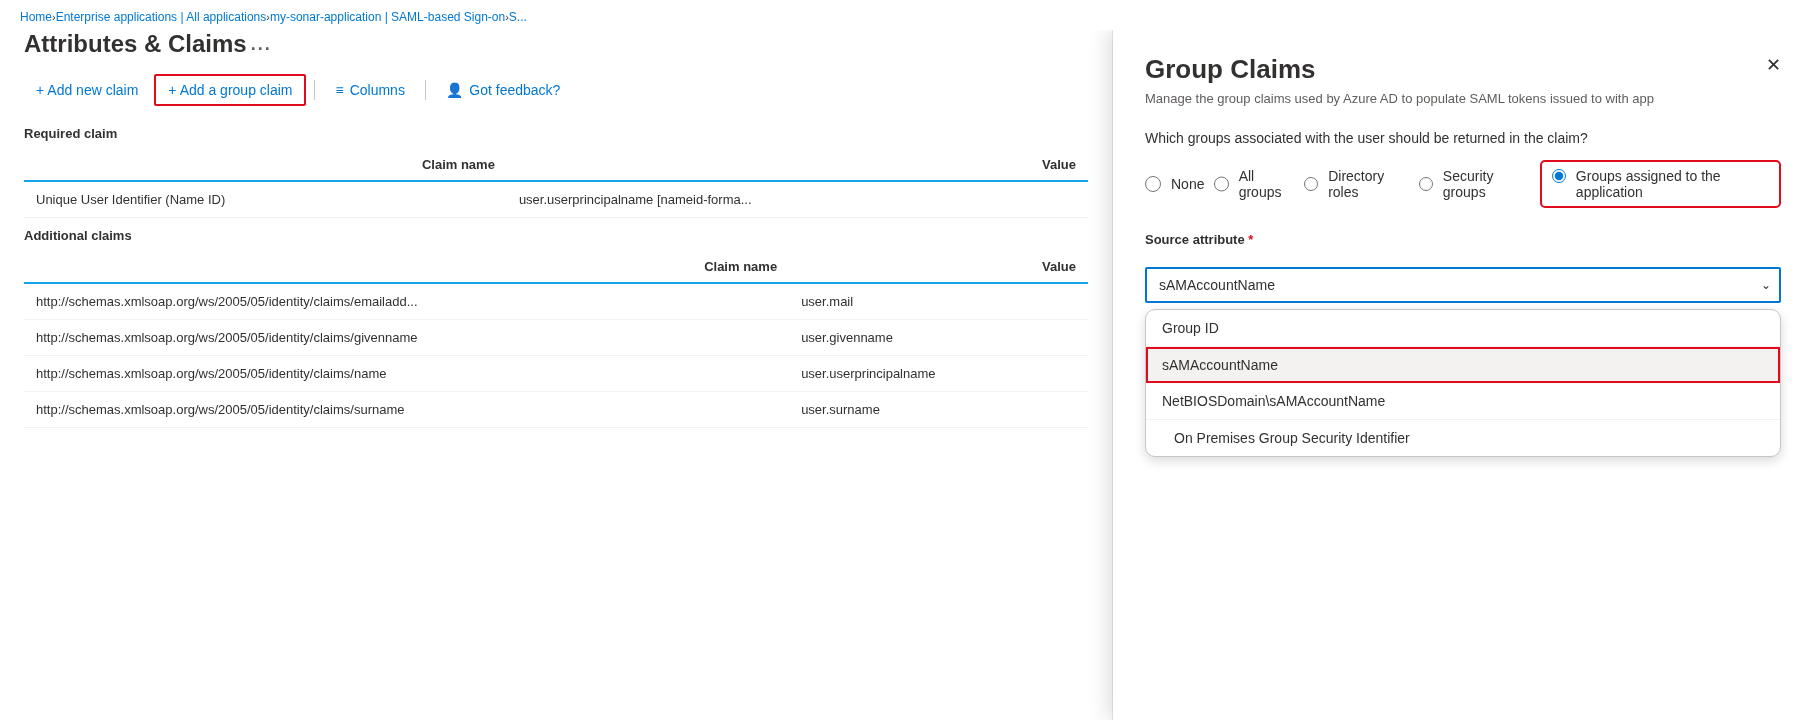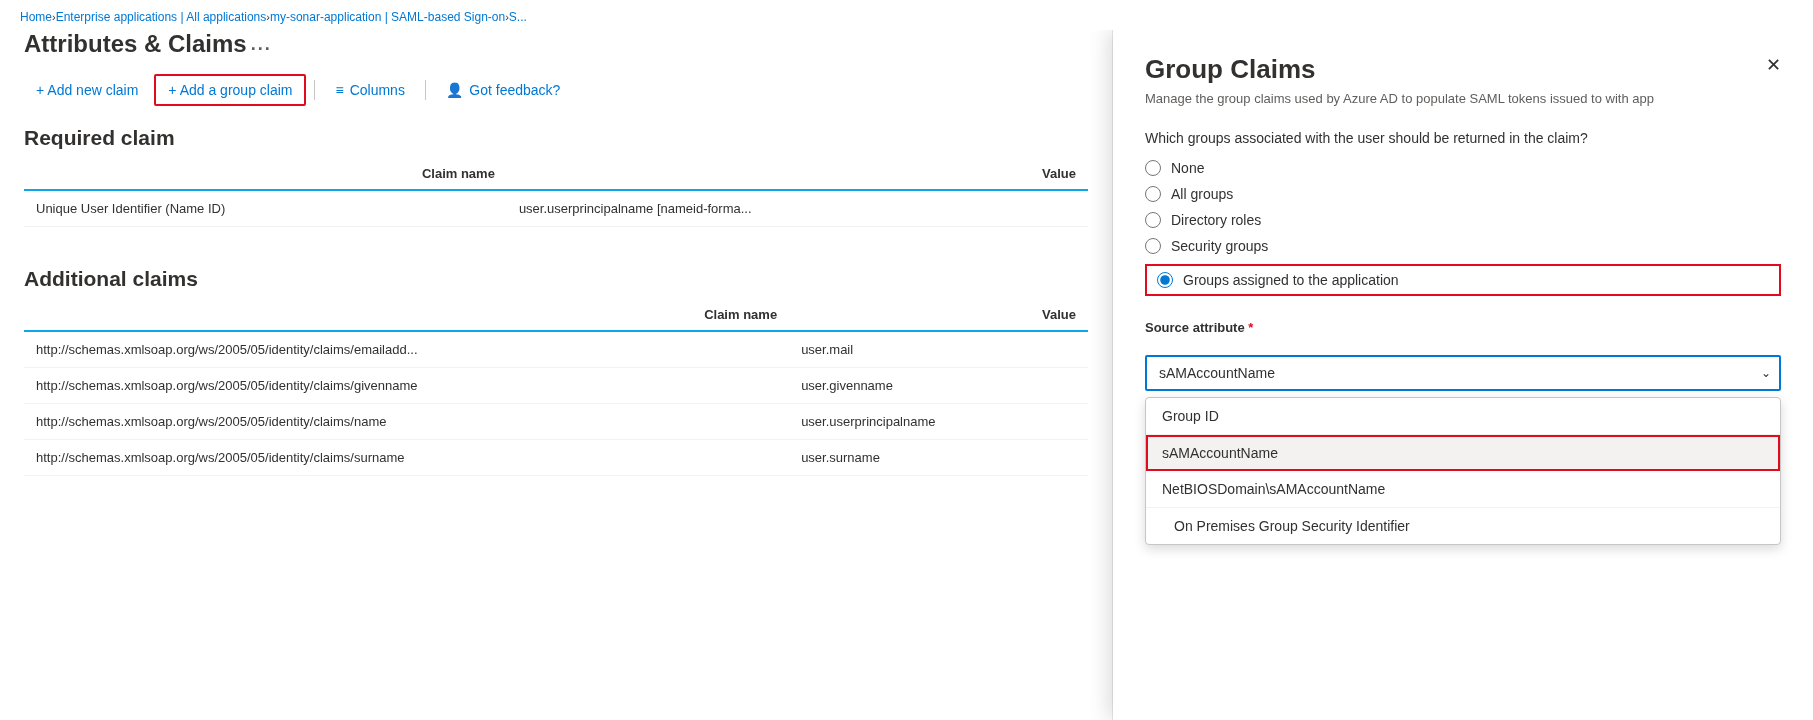--- a/index.html
+++ b/index.html
@@ -73,21 +73,21 @@
     }
     .toolbar-sep {
       width: 1px;
       height: 20px;
       background: #c8c6c4;
       margin: 0 4px;
     }
 
     
     .section-header {
-      font-size: 21px;
+      font-size: 13px;
       font-weight: 600;
       margin: 16px 0 8px 0;
     }
 
     
     .claims-table {
       width: 100%;
       border-collapse: collapse;
     }
     .claims-table th {
@@ -141,43 +141,42 @@
 
     .section-question {
       font-size: 14px;
       color: #323130;
       margin-bottom: 14px;
     }
 
     
     .radio-group {
       display: flex;
-      flex-direction: column;
+      flex-direction: row;
       gap: 10px;
       margin-bottom: 24px;
     }
     .radio-option {
       display: flex;
       align-items: center;
       gap: 10px;
       font-size: 14px;
       cursor: pointer;
     }
     .radio-option input[type="radio"] {
       width: 16px;
       height: 16px;
       cursor: pointer;
       accent-color: #0078d4;
     }
     .radio-highlighted {
       border: 2px solid #e00b1c;
       padding: 6px 10px;
-      border-radius: 0;
-      display: flex;
-      align-items: center;
+      border-radius: 5px;
+      display: flex;
       gap: 10px;
     }
 
     
     .field-label {
       font-size: 13px;
       font-weight: 600;
       margin-bottom: 20px;
     }
     .required-star { color: #e00b1c; }
@@ -204,21 +203,21 @@
       top: 50%;
       transform: translateY(-50%);
       pointer-events: none;
       color: #323130;
       font-size: 12px;
     }
 
     
     .dropdown-list {
       border: 1px solid #c8c6c4;
-      border-radius: 4px;
+      border-radius: 10px;
       background: #fff;
       box-shadow: 0 4px 12px rgba(0,0,0,0.15);
       margin-top: 2px;
       overflow: hidden;
     }
     .dropdown-item {
       padding: 10px 16px;
       font-size: 14px;
       cursor: pointer;
       border-bottom: 1px solid #f3f2f1;
@@ -280,21 +279,21 @@
         </tr>
       </thead>
       <tbody id="required-claims-body">
       <tr>
       <td>Unique User Identifier (Name ID)</td>
       <td>user.userprincipalname [nameid-forma...</td>
     </tr>
         </tbody>
     </table>
 
-    <div class="section-header" style="margin-top:40px;">Additional claims</div>
+    <div class="section-header" style="margin-top:10px;">Additional claims</div>
     <table class="claims-table">
       <thead>
         <tr>
           <th>Claim name</th>
           <th>Value</th>
         </tr>
       </thead>
       <tbody id="additional-claims-body">
       <tr>
       <td>http://schemas.xmlsoap.org/ws/2005/05/identity/claims/emailadd...</td>

